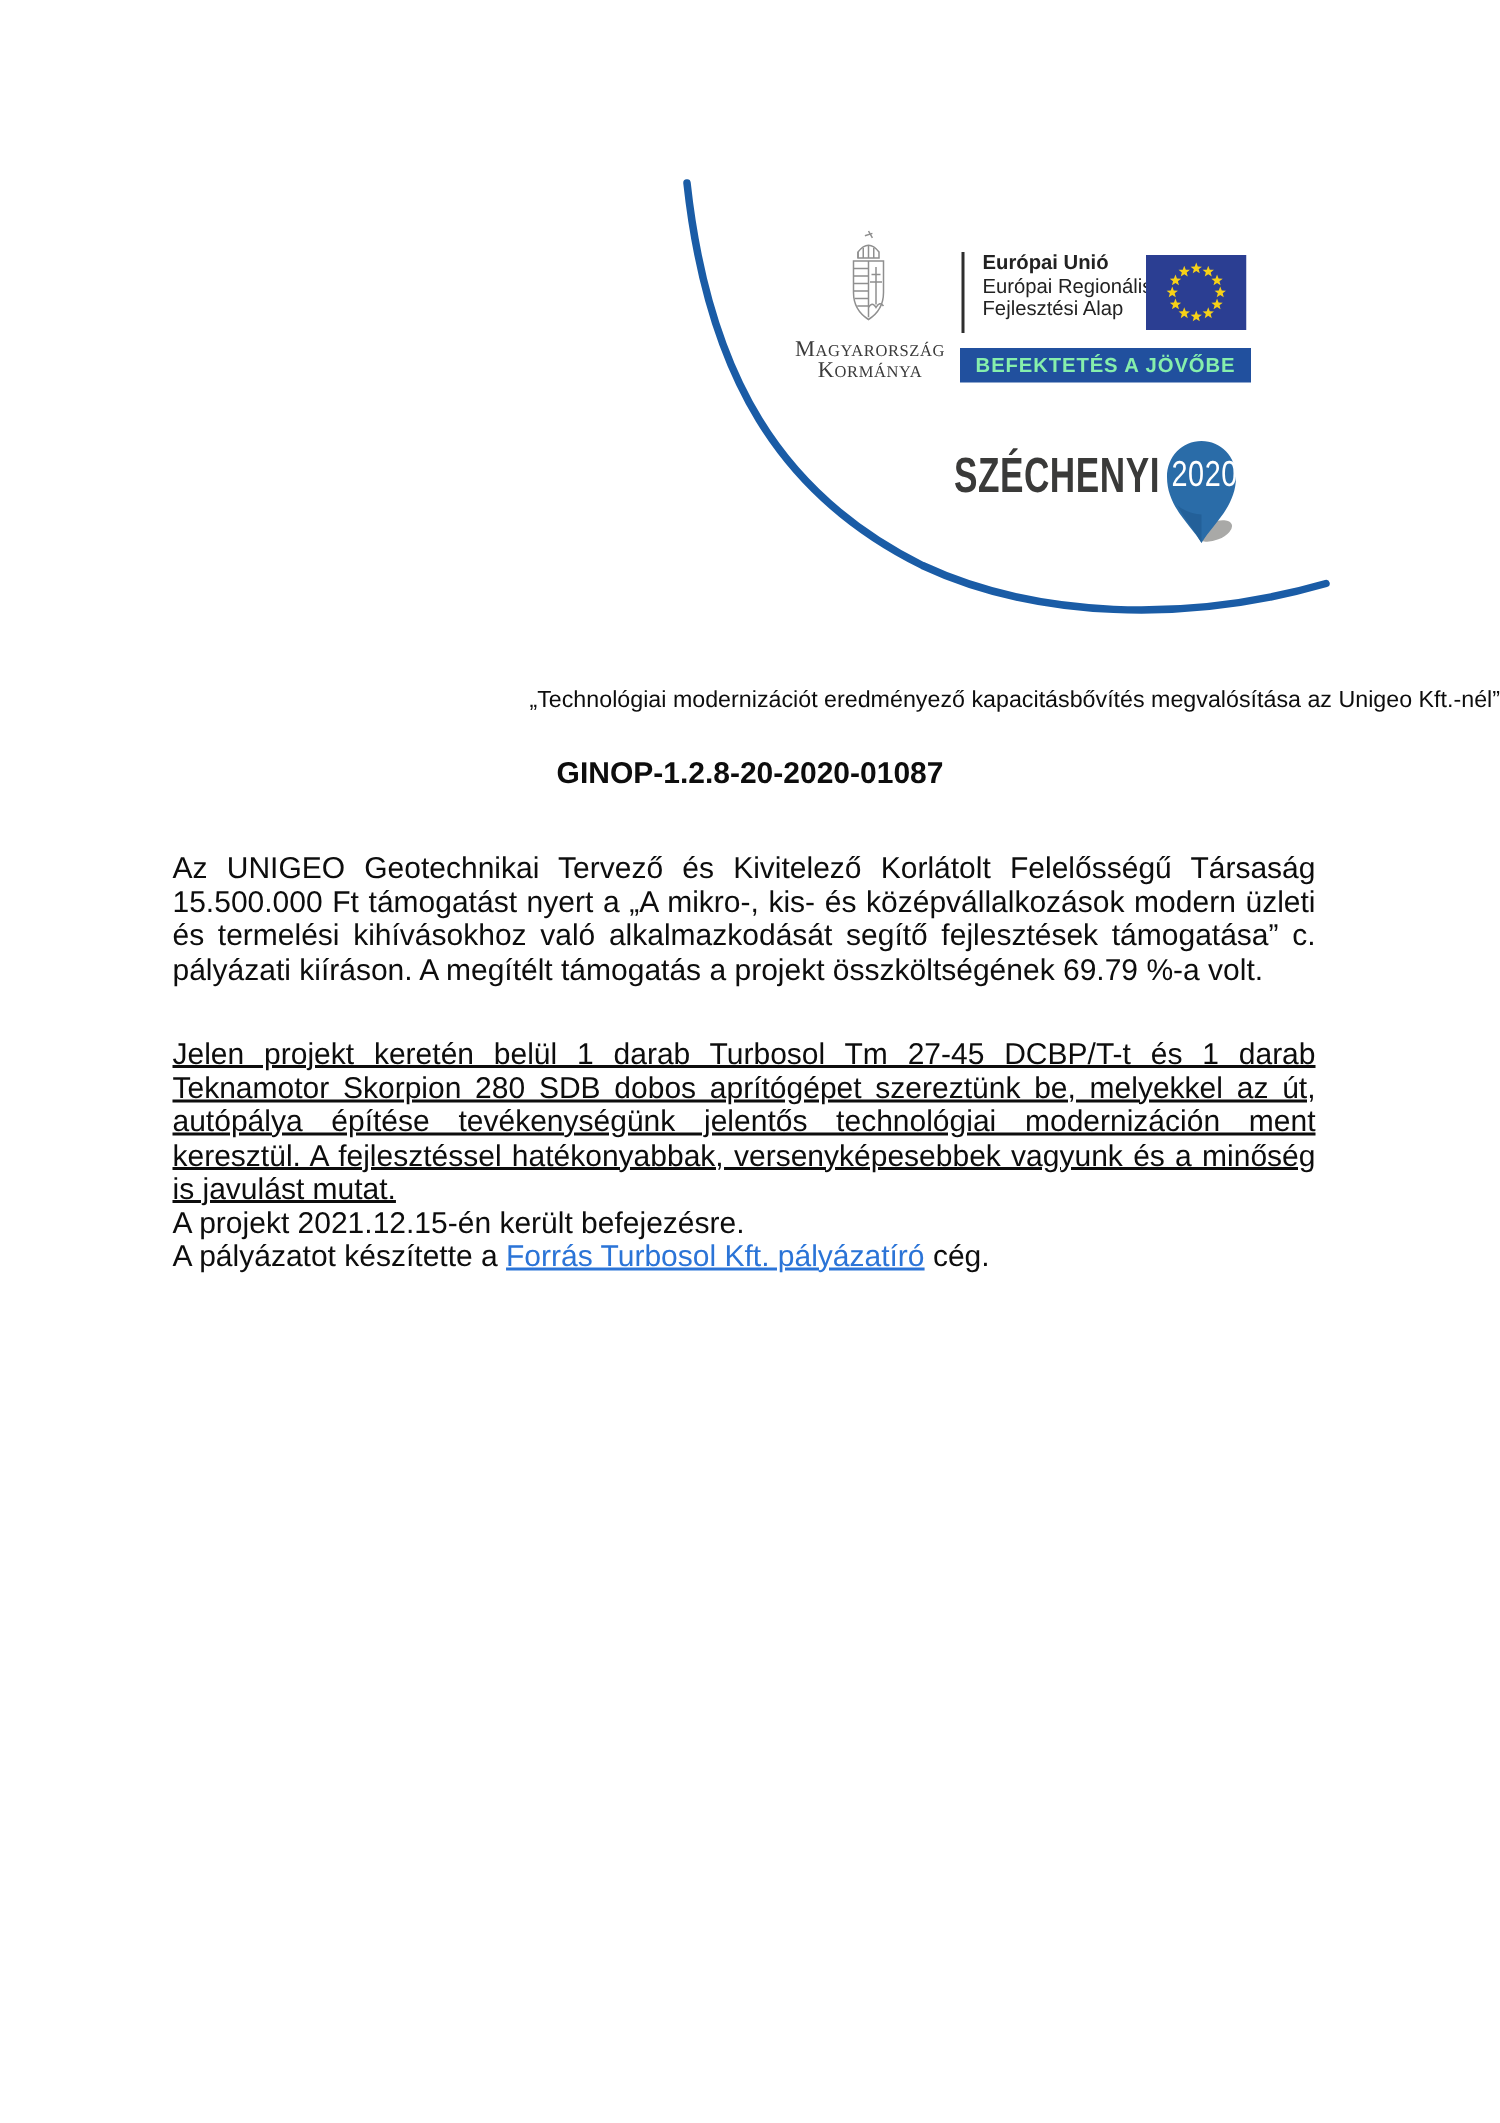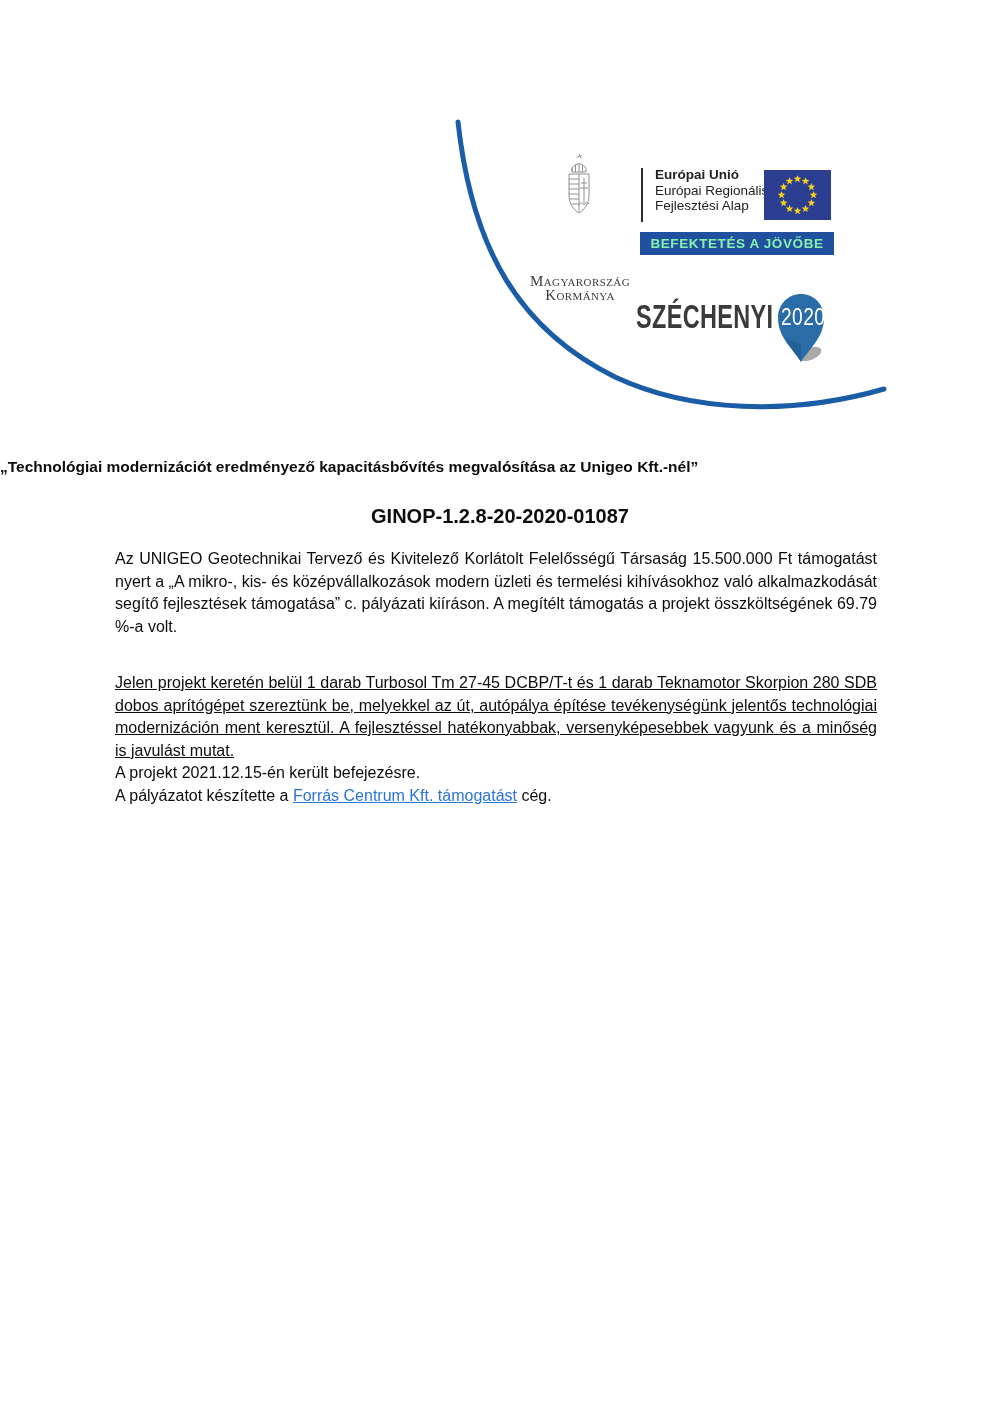--- a/index.html
+++ b/index.html
@@ -10,21 +10,21 @@
   .abs { position:absolute; }
 
   
   .curve-svg { left:0; top:0; width:1000px; height:440px; }
 
   
   .coa-svg { left:562px; top:153px; width:34px; height:66px; }
   .gov-label {
     left:517px; top:226px; width:126px; text-align:center;
     font-family:"Liberation Serif", serif; font-variant:small-caps;
-    font-size:15px; line-height:14px; color:#3b3b3b; letter-spacing:0.4px;margin-top:48px;
+    font-size:15px; line-height:14px; color:#3b3b3b; letter-spacing:0.4px;
   }
 
   
   .eu-divider { left:641px; top:168px; width:2px; height:54px; background:#2e2e2e; }
   .eu-text { left:655px; top:167px; font-size:13.5px; line-height:15.5px; color:#222; }
   .eu-text .b { font-weight:bold; }
   .eu-flag { left:764px; top:170px; width:67px; height:50px; }
   .banner {
     left:640px; top:232px; width:194px; height:23px; background:#21509E;
     color:#86efac; font-weight:bold; font-size:13.5px; line-height:23px;
@@ -39,28 +39,28 @@
   }
   .pin-svg { left:776px; top:292px; width:50px; height:72px; }
   .pin-year {
     left:776px; top:305px; width:50px; text-align:center; color:#ffffff;
     font-size:24px; line-height:24px; letter-spacing:0.5px;
     transform:scaleX(0.8); transform-origin:center top;
   }
 
   
   .doc-title {
-    left:0; top:458px; width:1000px; text-align:left; font-weight:bold;
+    left:0; top:458px; width:1000px; text-align:right; font-weight:normal;
     font-size:15.5px; white-space:nowrap; color:#0d0d0d;
   }
   .doc-code {
     left:0; top:505px; width:1000px; text-align:center; font-weight:bold;
     font-size:20px; color:#0d0d0d;
   }
-  .content { left:115px; top:548px; width:762px; font-size:16px; line-height:22.5px; color:#0d0d0d; }
+  .content { left:115px; top:568px; width:762px; font-size:20px; line-height:22.5px; color:#0d0d0d; }
   .para { text-align:justify; }
   .para + .para { margin-top:34px;text-decoration:underline; }
   .plain-line { text-align:left; }
   a.doc-link { color:#2B74D7; text-decoration:underline; }
 </style>
 </head>
 <body>
 
 <div class="page">
 
@@ -121,16 +121,16 @@
   </svg>
   <div class="abs pin-year">2020</div>
 
   <div class="abs doc-title">„Technológiai modernizációt eredményező kapacitásbővítés megvalósítása az Unigeo Kft.-nél”</div>
   <div class="abs doc-code">GINOP-1.2.8-20-2020-01087</div>
 
   <div class="abs content">
     <div class="para">Az UNIGEO Geotechnikai Tervező és Kivitelező Korlátolt Felelősségű Társaság 15.500.000 Ft támogatást nyert a „A mikro-, kis- és középvállalkozások modern üzleti és termelési kihívásokhoz való alkalmazkodását segítő fejlesztések támogatása” c. pályázati kiíráson. A megítélt támogatás a projekt összköltségének 69.79 %-a volt.</div>
     <div class="para">Jelen projekt keretén belül 1 darab Turbosol Tm 27-45 DCBP/T-t és 1 darab Teknamotor Skorpion 280 SDB dobos aprítógépet szereztünk be, melyekkel az út, autópálya építése tevékenységünk jelentős technológiai modernizáción ment keresztül. A fejlesztéssel hatékonyabbak, versenyképesebbek vagyunk és a minőség is javulást mutat.</div>
     <div class="plain-line">A projekt 2021.12.15-én került befejezésre.</div>
-    <div class="plain-line"><span>A pályázatot készítette a </span><a href="#" class="doc-link">Forrás Centrum Kft. támogatást</a><span> cég.</span></div>
+    <div class="plain-line"><span>A pályázatot készítette a </span><a href="#" class="doc-link">Forrás Turbosol Kft. pályázatíró</a><span> cég.</span></div>
   </div>
 
 </div>
 
 </body></html>

